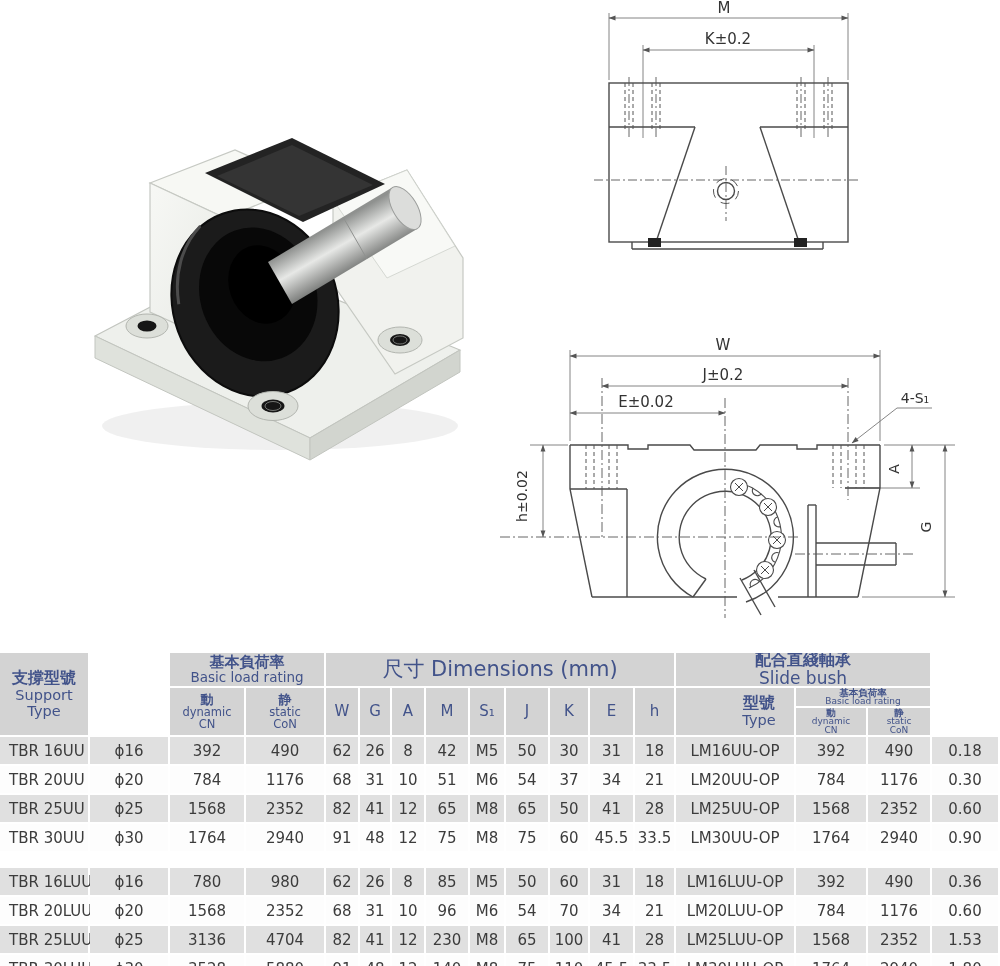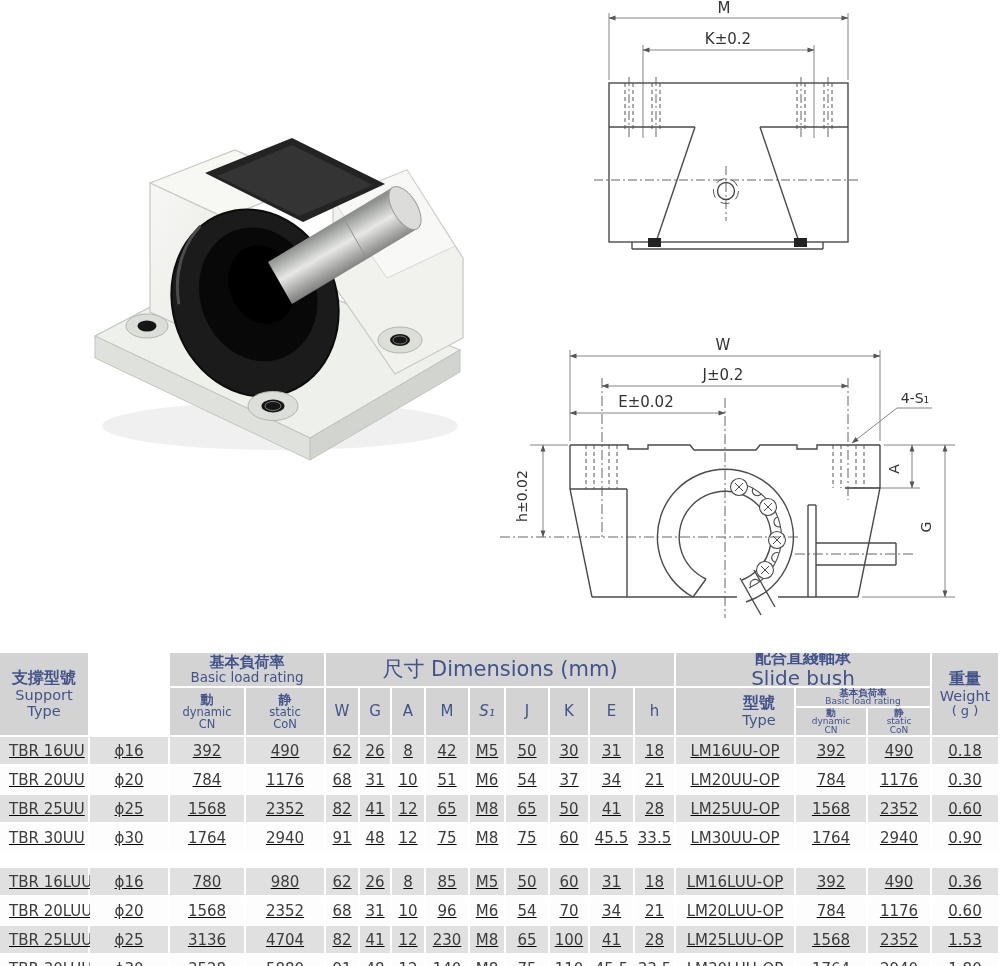--- a/index.html
+++ b/index.html
@@ -28,31 +28,31 @@
   .xxs{font-size:9px;line-height:1.0;}
   .letter{font-size:15px;}
   .c-support{grid-column:1;grid-row:1/4;text-align:right;}
   .c-shaft{grid-column:2;grid-row:1/4;}
   .c-blr{grid-column:3/5;grid-row:1;}
   .c-dyn{grid-column:3;grid-row:2/4;}
   .c-stat{grid-column:4;grid-row:2/4;}
   .c-dims{grid-column:5/14;grid-row:1;}
   .c-w{grid-column:5;grid-row:2/4;} .c-g{grid-column:6;grid-row:2/4;}
   .c-a{grid-column:7;grid-row:2/4;} .c-m{grid-column:8;grid-row:2/4;}
-  .c-s1{grid-column:9;grid-row:2/4;font-style:italic;} .c-j{grid-column:10;grid-row:2/4;}
+  .c-s1{grid-column:9;grid-row:2/4;} .c-j{grid-column:10;grid-row:2/4;}
   .c-k{grid-column:11;grid-row:2/4;} .c-e{grid-column:12;grid-row:2/4;}
   .c-h{grid-column:13;grid-row:2/4;}
   .c-slide{grid-column:14/17;grid-row:1;}
   .c-type{grid-column:14;grid-row:2/4;padding-left:48px;}
   .c-blr2{grid-column:15/17;grid-row:2;}
   .c-dyn2{grid-column:15;grid-row:3;}
   .c-stat2{grid-column:16;grid-row:3;}
   .c-weight{grid-column:17;grid-row:1/4;}
 
-  .row{height:29px;text-decoration:underline;}
+  .row{height:29px;}
   .row-dark .cell{background:#e0e0e0;}
   .row-light .cell{background:#fdfdfd;}
   .cell{display:flex;align-items:center;justify-content:center;font-size:15px;color:#3c3c3c;
         border-right:2px solid #fff;border-bottom:2px solid #fff;box-sizing:border-box;white-space:nowrap;}
   .cell-type{justify-content:flex-start;padding-left:9px;}
   .group-gap{height:15px;background:#fff;}
 </style>
 </head>
 <body>
 
@@ -303,44 +303,39 @@
           <span class="letter">K</span>
         </div>
       <div class="hcell c-e">
           <span class="letter">E</span>
         </div>
       <div class="hcell c-h">
           <span class="letter">h</span>
         </div>
       <div class="hcell c-slide">
         <span class="zh" style="display:inline">配合直綫軸承</span>
-        <span class="en" style="font-size:20px">Slide bush</span>
+        <span class="en" style="font-size:17px">Slide bush</span>
       </div>
       <div class="hcell c-type">
         <span class="zh">型號</span>
         <span class="en">Type</span>
       </div>
       <div class="hcell c-blr2">
         <span class="xs">基本負荷率</span>
         <span class="xxs">Basic load rating</span>
       </div>
       <div class="hcell c-dyn2">
         <span class="xs">動</span>
         <span class="xxs">dynamic</span>
         <span class="xxs">CN</span>
       </div>
       <div class="hcell c-stat2">
         <span class="xs">静</span>
         <span class="xxs">static</span>
         <span class="xxs">CoN</span>
-      </div>
-      <div class="hcell c-weight">
-        <span class="zh">重量</span>
-        <span class="en">Weight</span>
-        <span class="en" style="font-size:13px">( g )</span>
       </div>
     </div>
 
     <div>
         <div class="grid row row-dark">
           <div class="cell cell-type">TBR 16UU</div>
           <div class="cell">ϕ16</div>
           <div class="cell">392</div>
           <div class="cell">490</div>
           <div class="cell">62</div>

